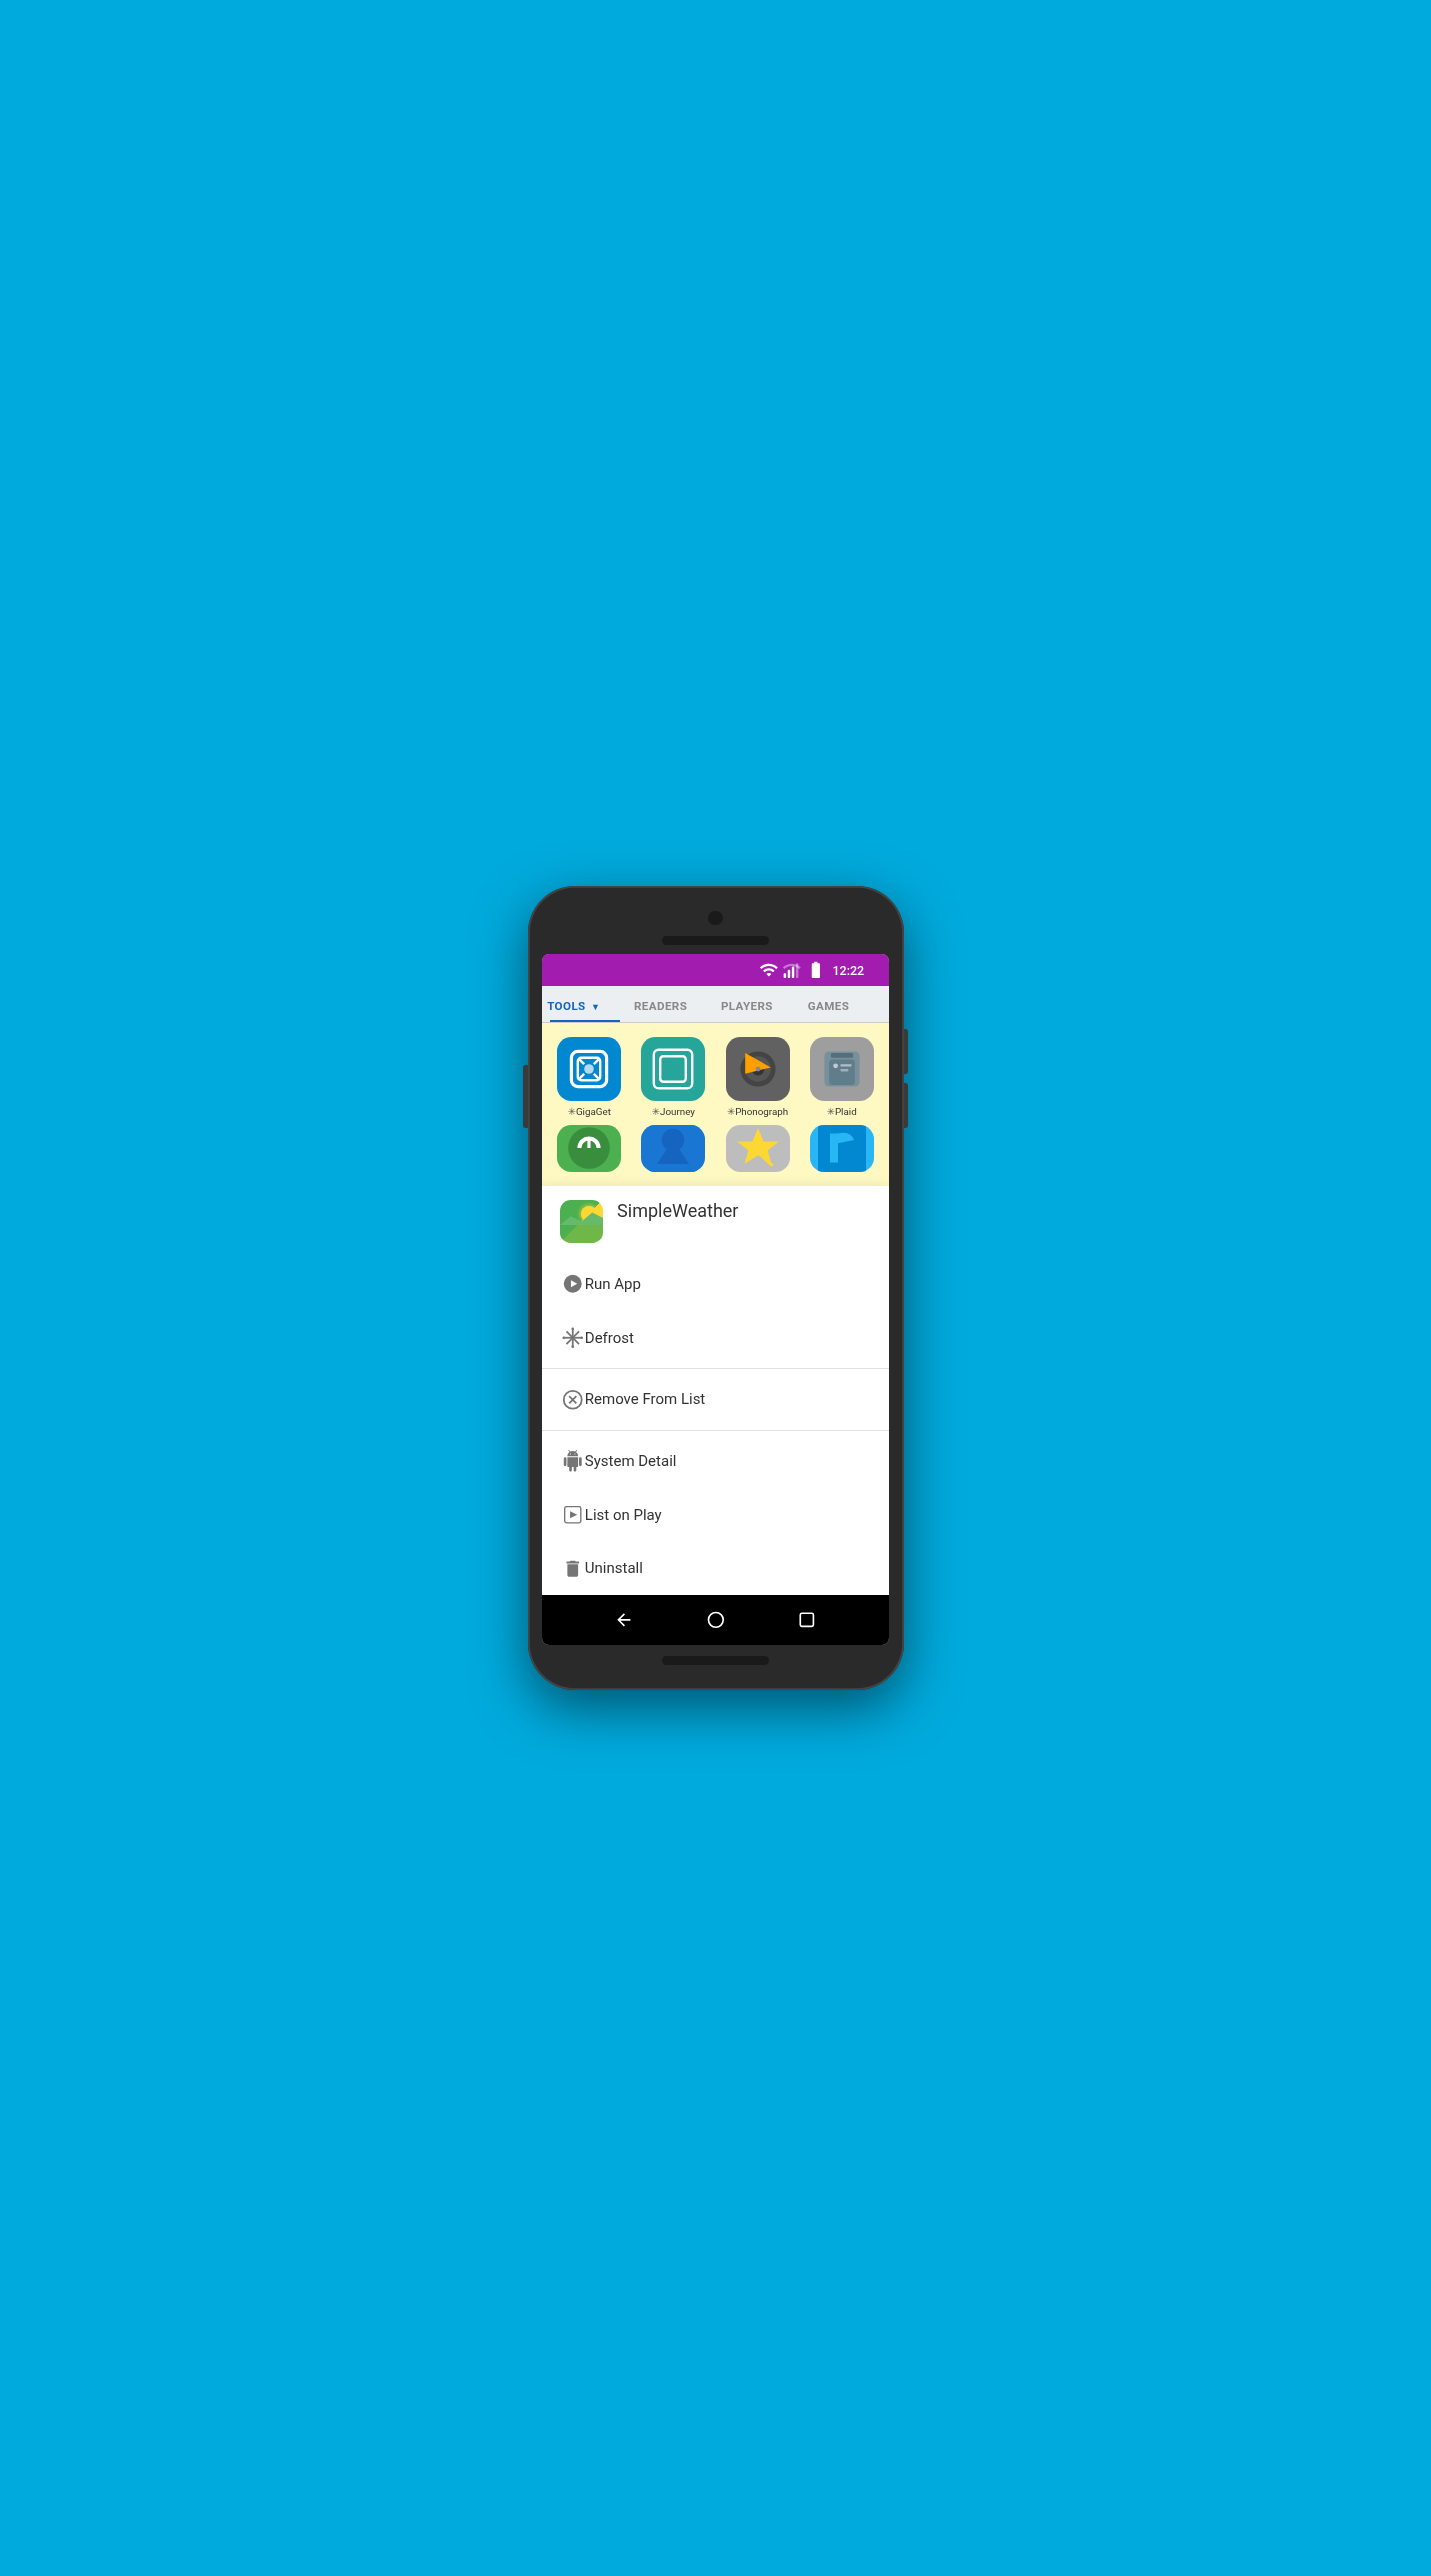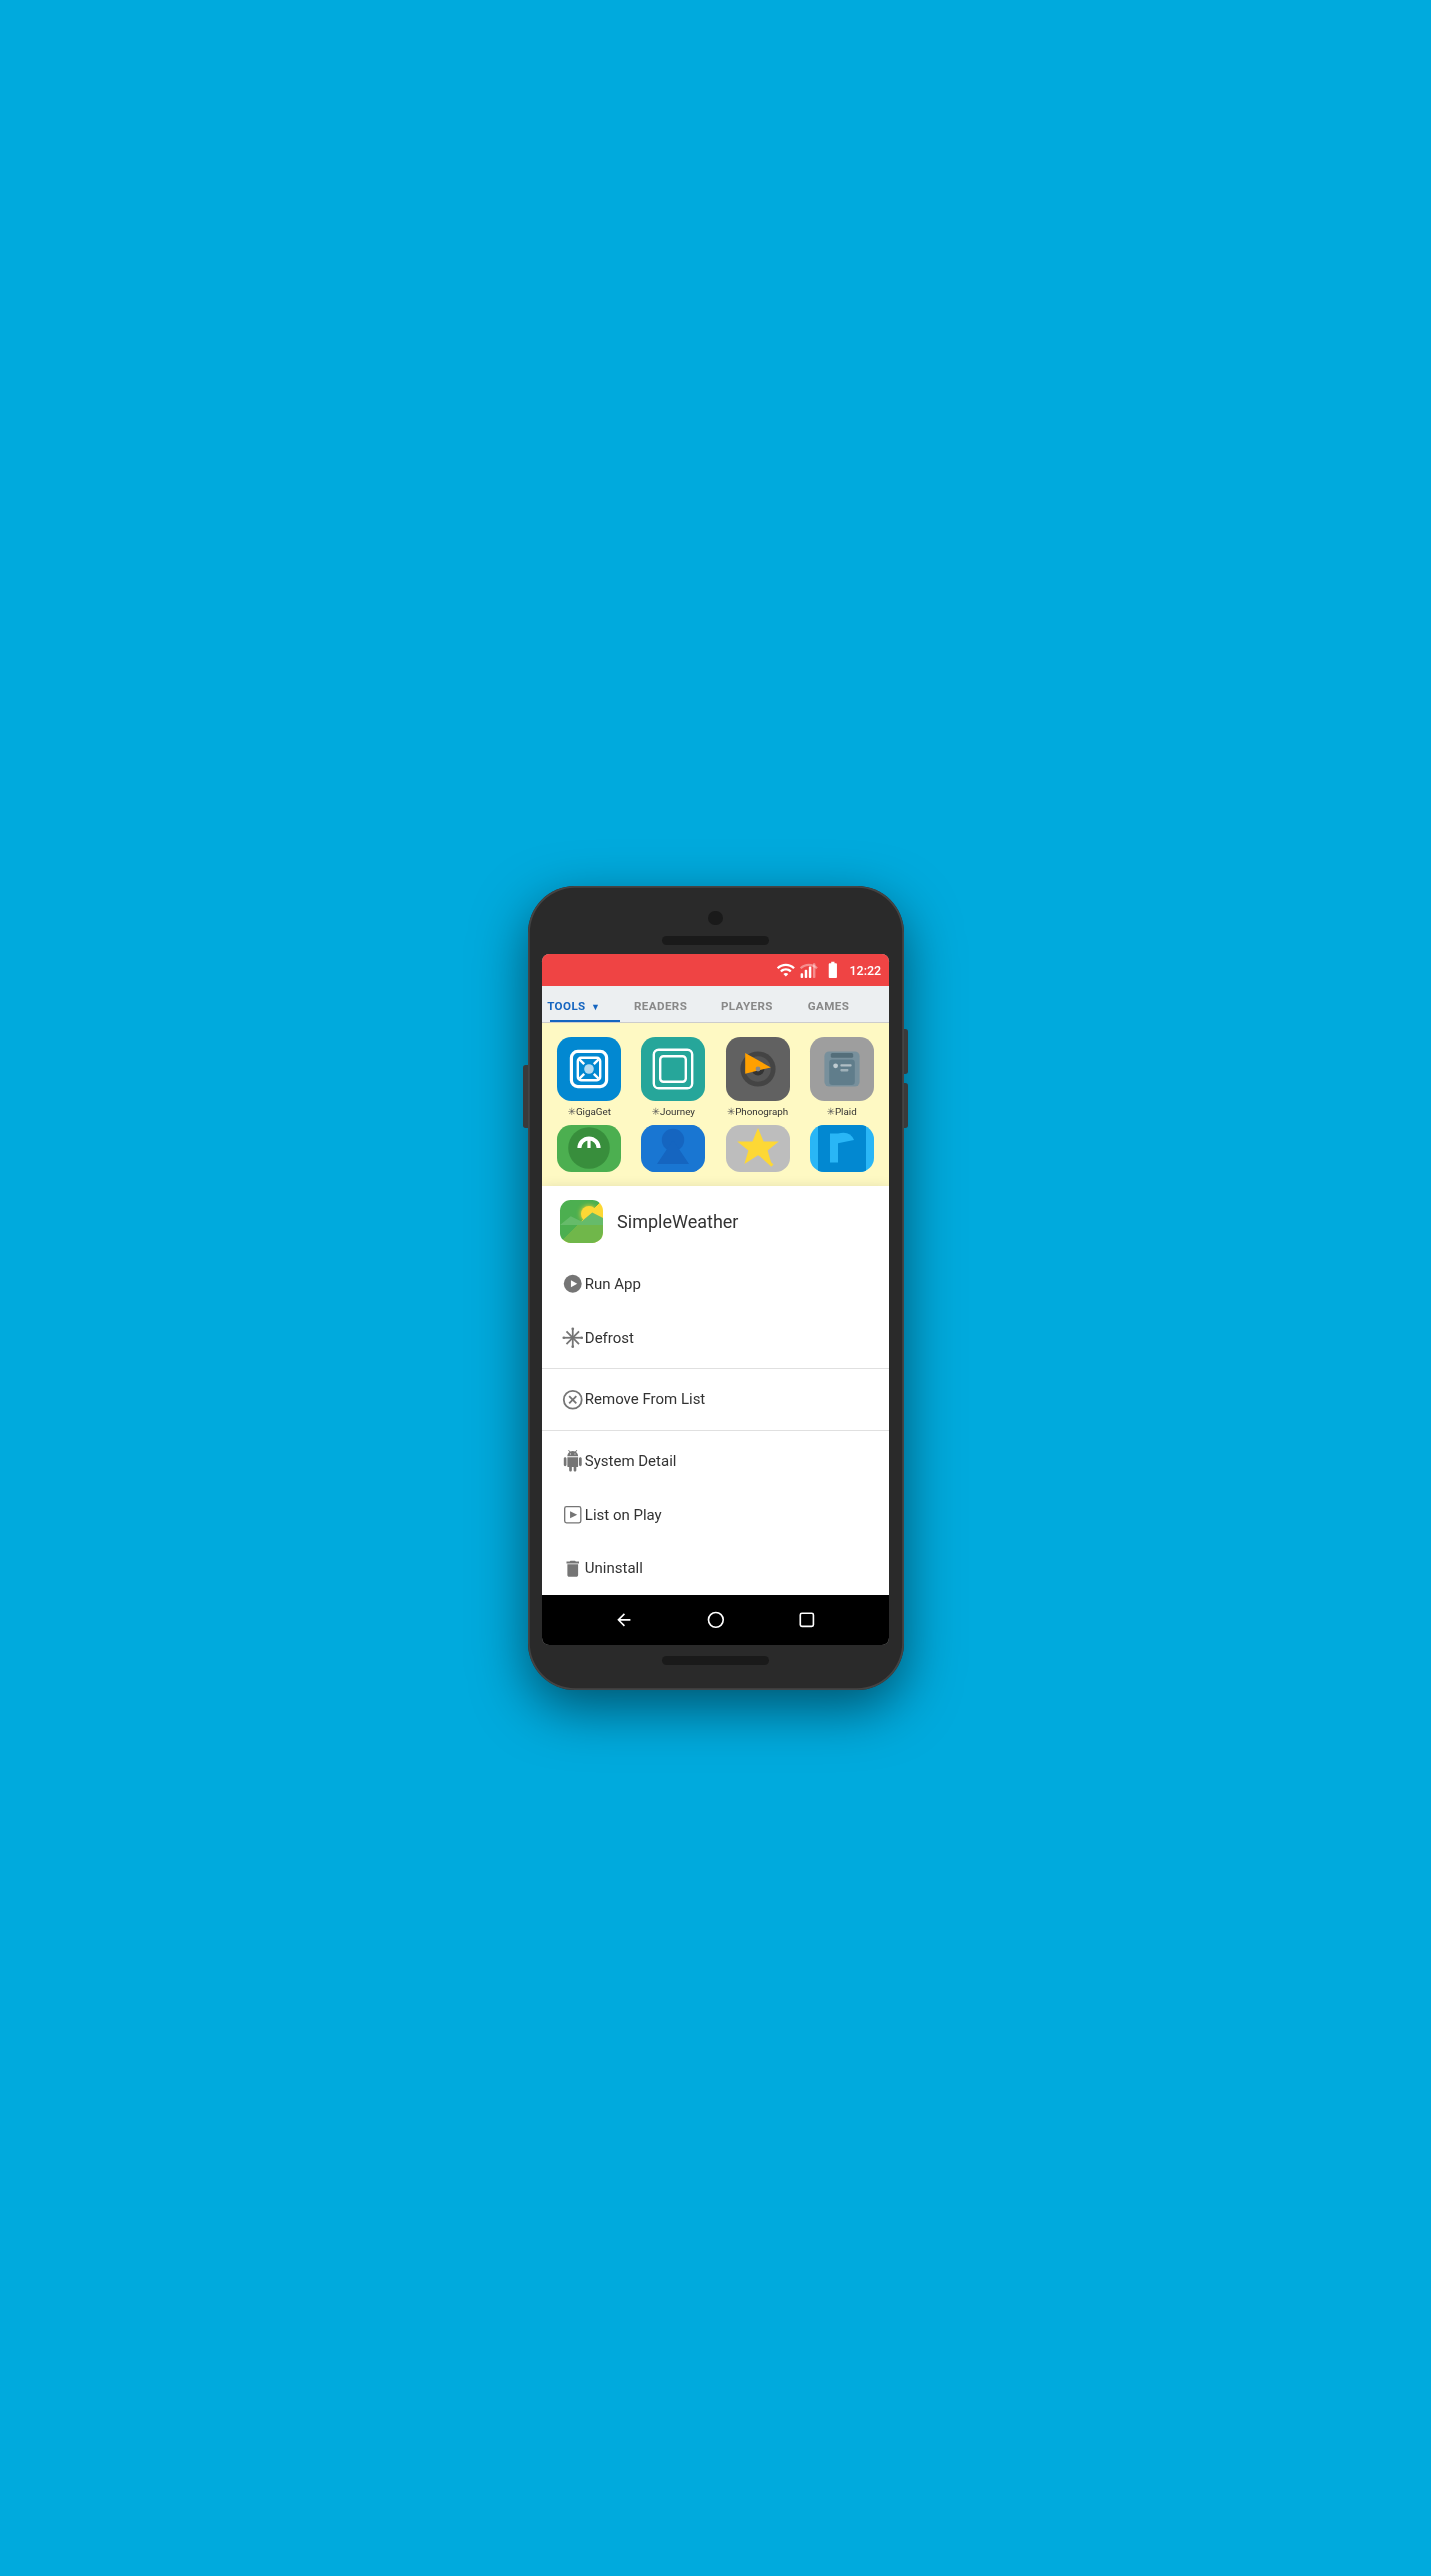--- a/index.html
+++ b/index.html
@@ -40,26 +40,26 @@
 
     .phone-screen {
       background: #bdbdbd;
       border-radius: 7.2px;
       overflow: hidden;
       position: relative;
     }
 
     
     .status-bar {
-      background: #ef4444;
+      background: #a21caf;
       height: 32px;
       display: flex;
       align-items: center;
       justify-content: flex-end;
-      padding: 0 8px;
+      padding: 0 25px;
       gap: 5.4px;
     }
 
     .status-icons {
       display: flex;
       align-items: center;
       gap: 3.6px;
     }
 
     .status-time {
@@ -147,21 +147,20 @@
 
     
     .context-menu {
       background: white;
       border-radius: 0;
       box-shadow: 0 3.6px 14.3px rgba(0,0,0,0.2);
     }
 
     .context-header {
       display: flex;
-      align-items: center;
       padding: 14.3px 18px;
       gap: 14.3px;
     }
 
     .context-app-name {
       font-size: 18px;
       color: #333;
       font-weight: 400;
     }
 

